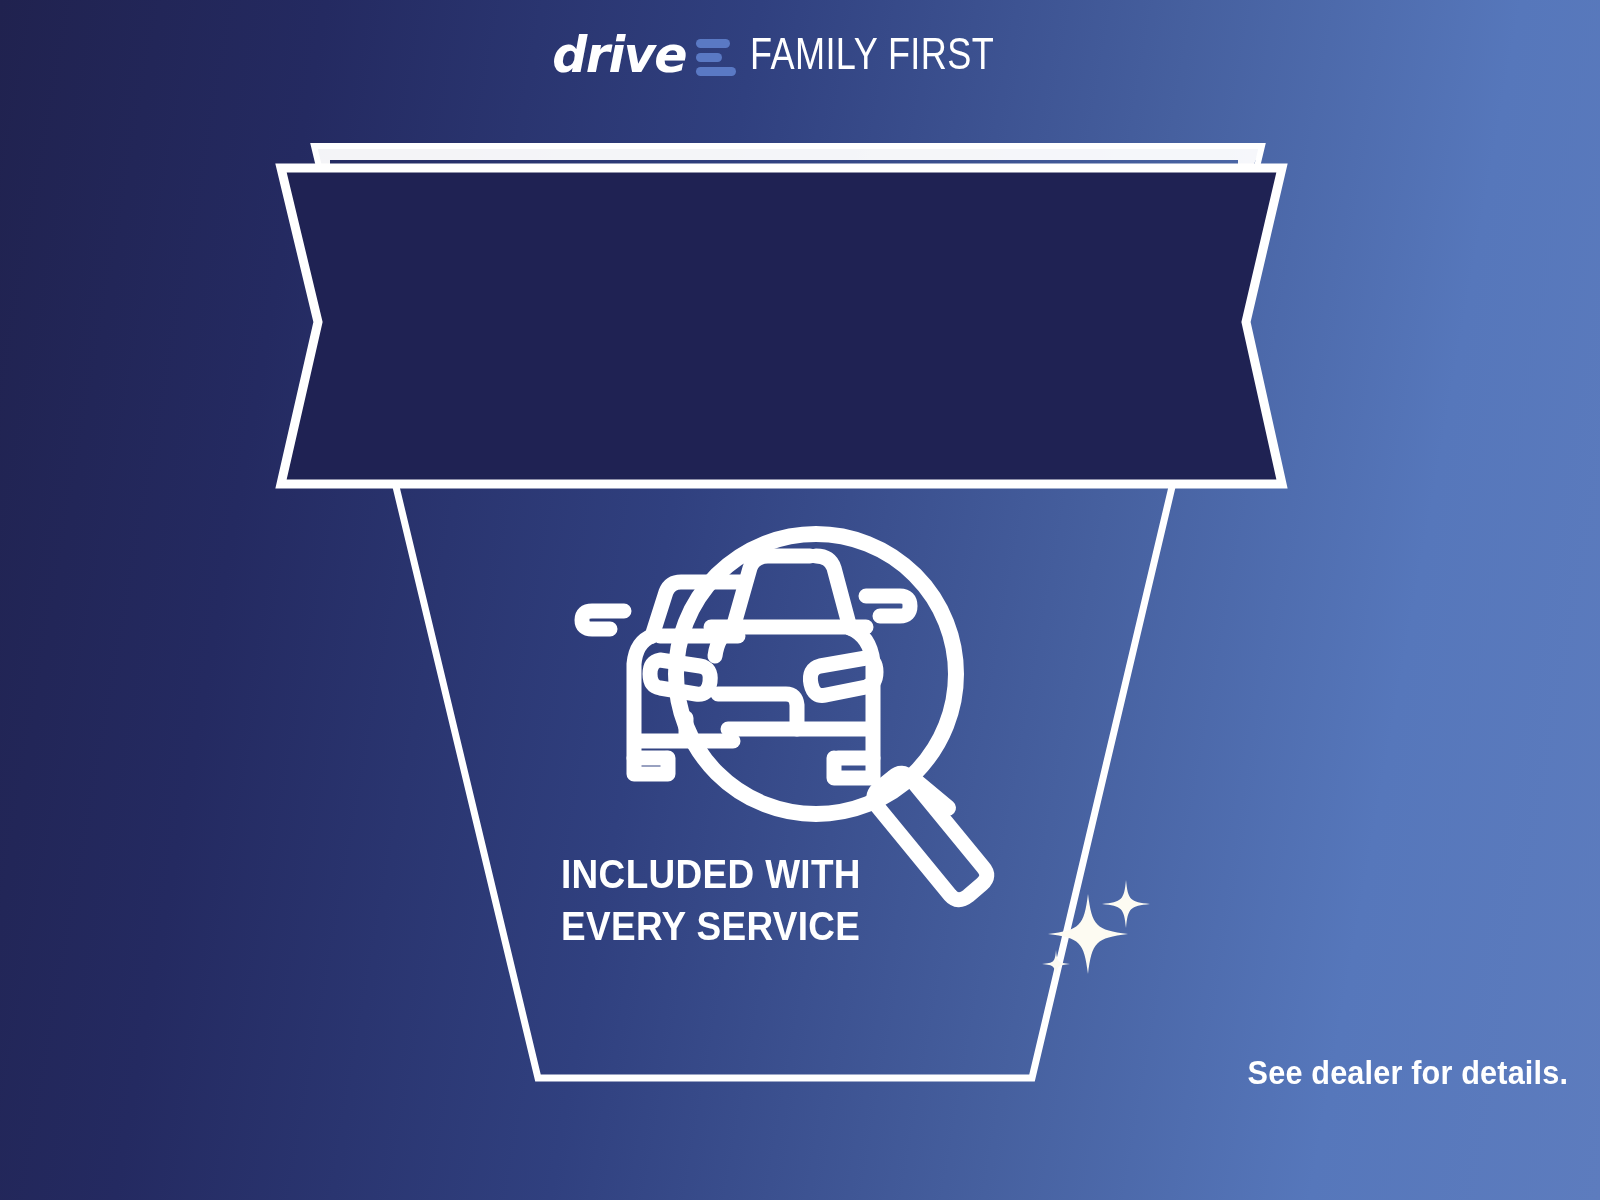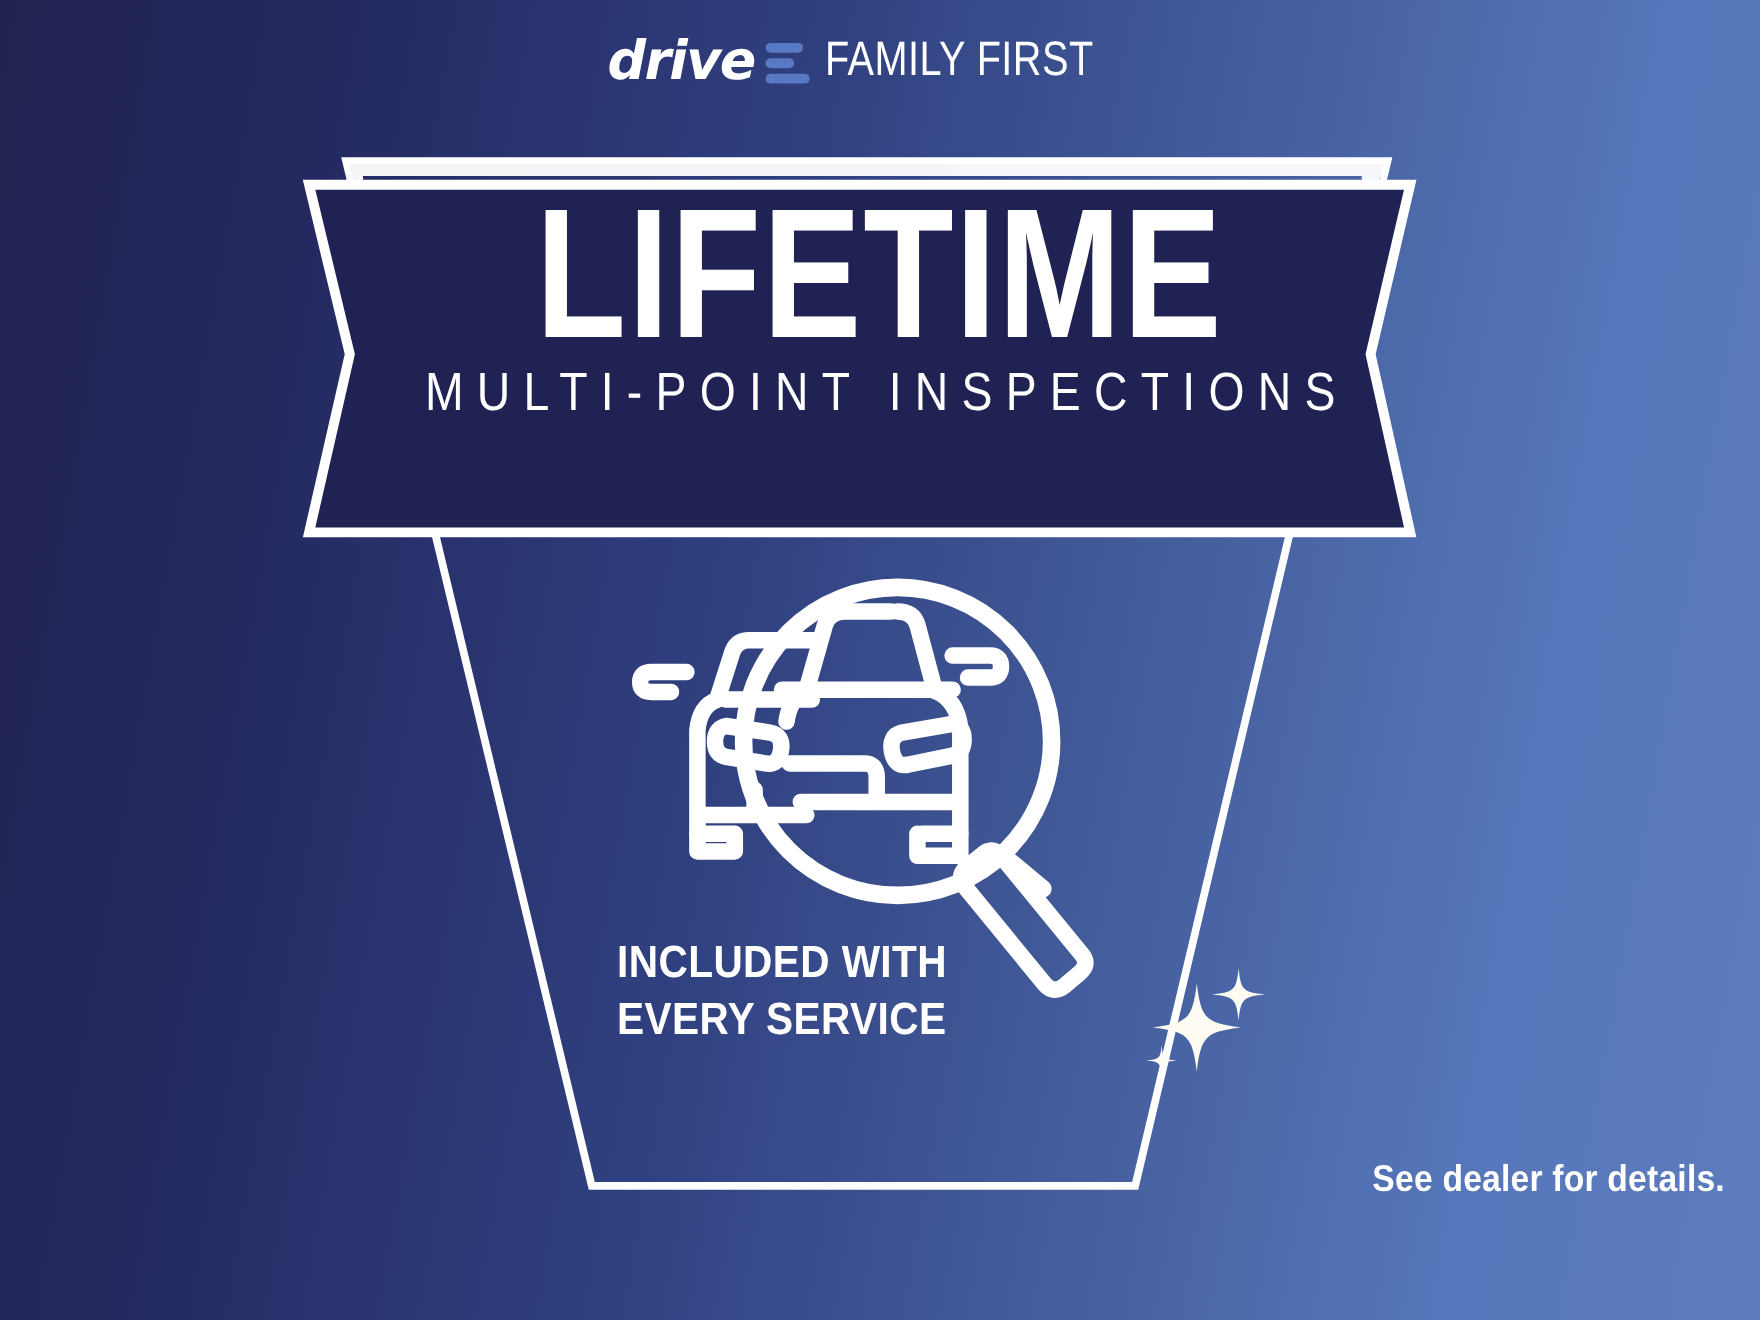--- a/index.html
+++ b/index.html
@@ -198,24 +198,20 @@
       <path d="M 281,168
                L 1282,168
                L 1246,322
                L 1282,484
                L 281,484
                L 318,322
                Z" fill="#1f2253" stroke="#ffffff" stroke-width="9" stroke-linejoin="miter"></path>
     </svg>
   </div>
 
-  <div class="banner-text-wrap">
-    <div class="headline">LIFETIME</div>
-    <div class="subhead">MULTI-POINT INSPECTIONS</div>
-  </div>
 
   <div class="icon-zone">
     <svg viewBox="0 0 460 490" xmlns="http://www.w3.org/2000/svg" fill="none" stroke="#ffffff" stroke-width="15" stroke-linecap="round" stroke-linejoin="round">
 
       <g>
 
         <path d="M 104,140 L 118,96 Q 122,86 133,86 L 192,86"></path>
 
         <path d="M 104,140 Q 88,146 86,168 L 86,262"></path>
 

